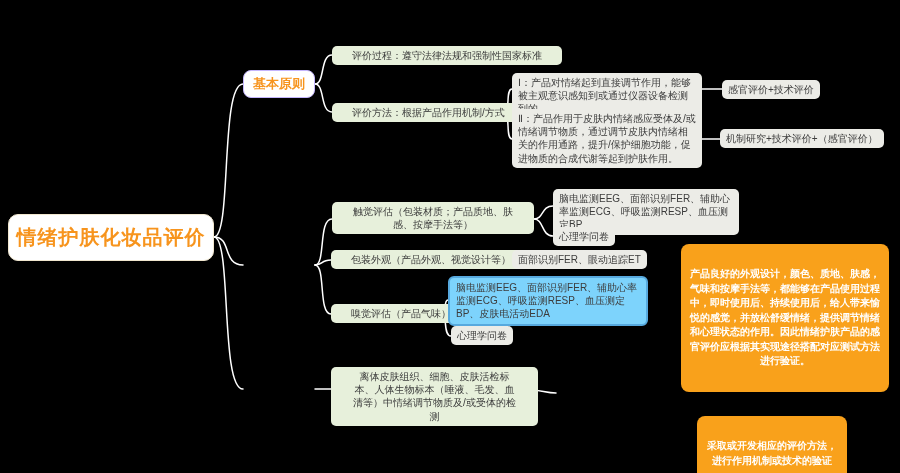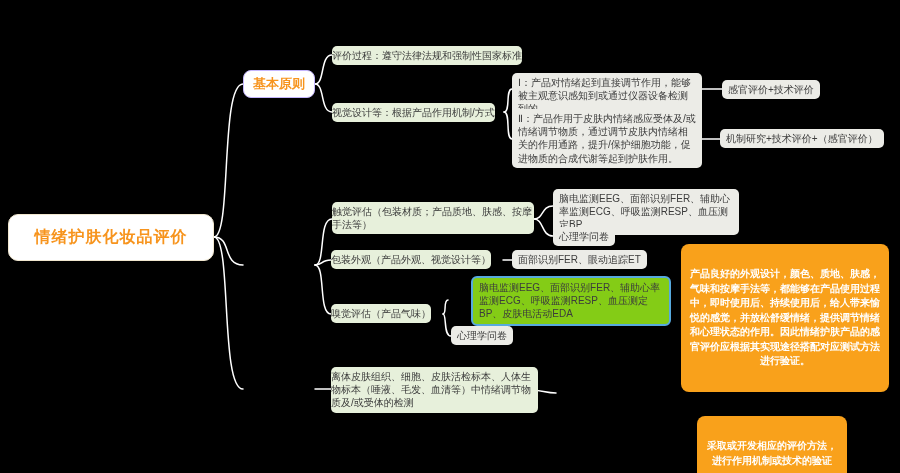--- a/index.html
+++ b/index.html
@@ -1,28 +1,28 @@
 <!DOCTYPE html>
 <html><head>
 <meta charset="utf-8">
 <style>
   html,body{margin:0;padding:0;background:#000;}
   .stage{position:relative;width:900px;height:473px;background:#000;overflow:hidden;
          font-family:"Liberation Sans",sans-serif;}
   svg.links{position:absolute;left:0;top:0;pointer-events:none;}
   .node{position:absolute;box-sizing:border-box;color:#3c3c3c;}
   .root{background:#fff;border:1px solid #f1e7cf;border-radius:10px;color:#f7941d;
-        font-weight:bold;font-size:16px;display:flex;align-items:center;justify-content:center;
+        font-weight:bold;font-size:20px;display:flex;align-items:center;justify-content:center;
         letter-spacing:1px;}
   .lv1{background:#fff;border:1px solid #c4b5fd;border-radius:8px;color:#f7941d;
        font-weight:bold;font-size:13px;display:flex;align-items:center;justify-content:center;}
-  .n2{background:#e7f0db;border-radius:5px;font-size:10px;line-height:1.32;padding:3px 0;}
+  .n2{background:#e7f0db;border-radius:5px;font-size:10px;line-height:1.32;padding:3px 20px;text-align:center;}
   .n3{background:#ececе7;background:#ecece7;border-radius:5px;font-size:10px;line-height:1.32;padding:3px 6px;}
   .nowrap{white-space:nowrap;}
-  .selected{background:#84cc16;border:2px solid #57a9de;border-radius:6px;margin-left:23px;}
+  .selected{background:#7dd3fc;border:2px solid #57a9de;border-radius:6px;}
   .callout{background:#f9a11b;color:#fff;font-weight:bold;font-size:10px;line-height:1.45;
            padding:23px 9px;border-radius:8px;text-align:center;
            box-shadow:2px 3px 6px rgba(0,0,0,.45);}
 </style>
 </head>
 <body>
 
 <div class="stage">
 
   <svg class="links" width="900" height="473">
@@ -50,21 +50,21 @@
 
       <path d="M315,389 L331,389"></path>
       <path d="M531,390 C541,390 546,393 556,393"></path>
     </g>
   </svg>
 
   <div class="node root" style="left:8px;top:214px;width:206px;height:47px">情绪护肤化妆品评价</div>
 
   <div class="node lv1" style="left:243px;top:70px;width:72px;height:28px">基本原则</div>
   <div class="node n2 nowrap" style="left:332px;top:46px">评价过程：遵守法律法规和强制性国家标准</div>
-  <div class="node n2 nowrap" style="left:332px;top:103px">视觉设计等：根据产品作用机制/方式</div>
+  <div class="node n2 nowrap" style="left:332px;top:103px">评价方法：根据产品作用机制/方式</div>
   <div class="node n3" style="left:512px;top:73px;width:190px">Ⅰ：产品对情绪起到直接调节作用，能够被主观意识感知到或通过仪器设备检测到的。</div>
   <div class="node n3" style="left:512px;top:109px;width:190px">Ⅱ：产品作用于皮肤内情绪感应受体及/或情绪调节物质，通过调节皮肤内情绪相关的作用通路，提升/保护细胞功能，促进物质的合成代谢等起到护肤作用。</div>
   <div class="node n3 nowrap" style="left:722px;top:80px">感官评价+技术评价</div>
   <div class="node n3 nowrap" style="left:720px;top:129px">机制研究+技术评价+（感官评价）</div>
 
   <div class="node n2" style="left:332px;top:202px;width:202px">触觉评估（包装材质；产品质地、肤感、按摩手法等）</div>
   <div class="node n3" style="left:553px;top:189px;width:186px">脑电监测EEG、面部识别FER、辅助心率监测ECG、呼吸监测RESP、血压测定BP</div>
   <div class="node n3 nowrap" style="left:553px;top:227px">心理学问卷</div>
   <div class="node n2 nowrap" style="left:331px;top:250px">包装外观（产品外观、视觉设计等）</div>
   <div class="node n3 nowrap" style="left:512px;top:250px">面部识别FER、眼动追踪ET</div>

